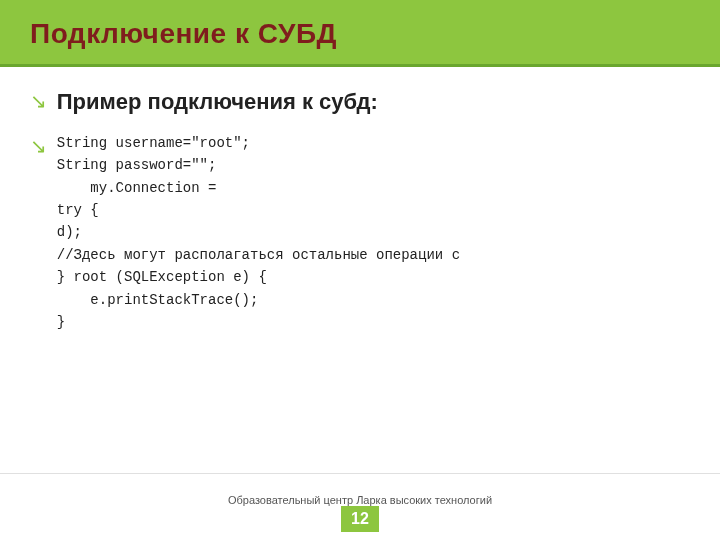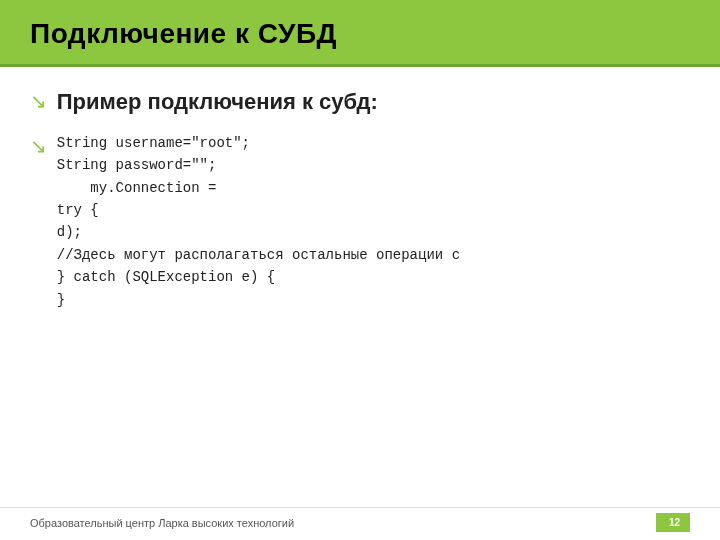--- a/index.html
+++ b/index.html
@@ -27,21 +27,21 @@
     .header {
       background: #8dc63f;
       padding: 18px 30px 14px 30px;
       border-bottom: 3px solid #6aa62e;
     }
 
     .header-title {
       font-family: 'Arial Black', Arial, sans-serif;
       font-size: 28px;
       font-weight: 900;
-      color: #000000;
+      color: #7f1d1d;
       letter-spacing: 0.5px;
     }
 
     .content {
       flex: 1;
       padding: 20px 30px 10px 30px;
       display: flex;
       flex-direction: column;
       gap: 8px;
     }
@@ -80,38 +80,39 @@
 
     .code-line {
       display: block;
       white-space: pre;
     }
 
     .footer {
       display: flex;
       justify-content: space-between;
       align-items: center;
-      padding: 5px 30px 8px 30px;
+      padding: 20px 30px 8px 30px;
       border-top: 1px solid #e0e0e0;
       margin-top: auto;
+      flex-direction: column;
     }
 
     .footer-text {
       font-size: 11px;
       color: #555555;
     }
 
     .page-number-box {
       background: #8dc63f;
       color: #ffffff;
-      font-size: 10px;
+      font-size: 16px;
       font-weight: bold;
       padding: 4px 10px;
       min-width: 34px;
-      text-align: right;
+      text-align: center;
     }
   </style>
 </head>
 <body>
 
 <div class="slide">
   <div class="header">
     <span class="header-title">Подключение к СУБД</span>
   </div>
 
@@ -123,21 +124,22 @@
 
     <div class="bullet-item" style="align-items: flex-start;">
       <span class="bullet-arrow">↘</span>
       <div class="code-block">
         <span class="code-line">String username="root";</span>
         <span class="code-line">String password="";</span>
         <span class="code-line">    my.Connection =</span>
         <span class="code-line">try {</span>
         <span class="code-line">d);</span>
         <span class="code-line">//Здесь могут располагаться остальные операции с</span>
-        <span class="code-line">} catch (SQLException e) {</span>
+        <span class="code-line">} root (SQLException e) {</span>
+        <span class="code-line">    e.printStackTrace();</span>
         <span class="code-line">}</span>
       </div>
     </div>
   </div>
 
   <div class="footer">
     <span class="footer-text">Образовательный центр Ларка высоких технологий</span>
     <div class="page-number-box">12</div>
   </div>
 </div>

